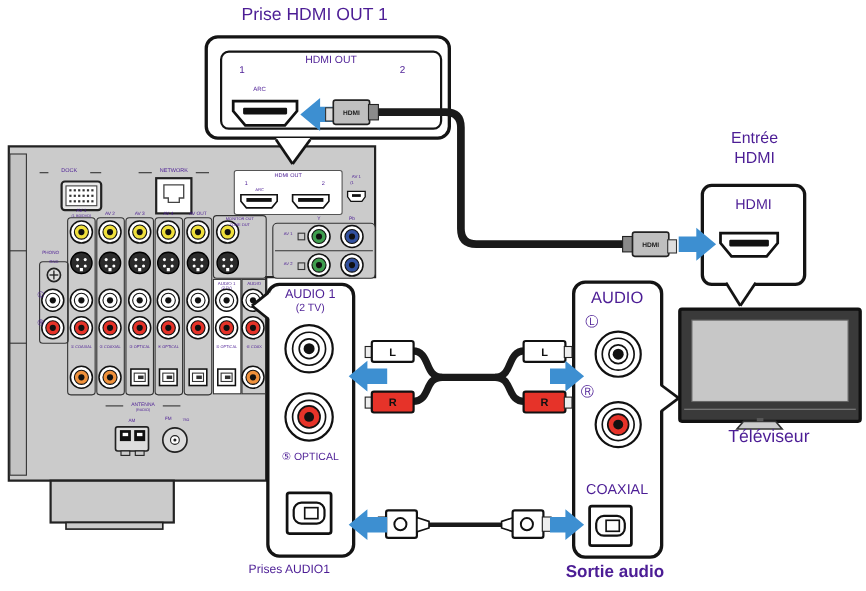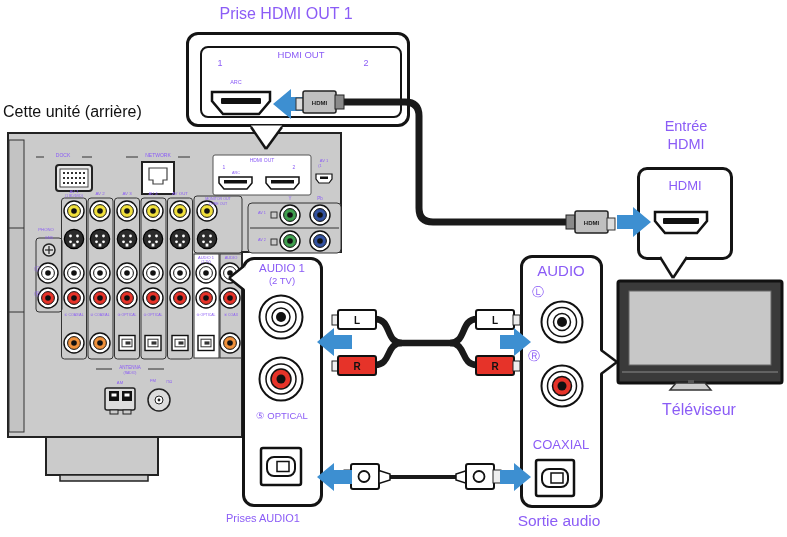--- a/index.html
+++ b/index.html
@@ -1,20 +1,20 @@
 <!DOCTYPE html>
 <html style="--c-arrow: #3D8FD1; --c-red: #E63329; --c-yellow: #F0E03C; --c-green: #3F9E4E; --c-blue: #32519F; --c-orange: #F0913B; --c-panel: #CBCBCB; --c-plug: #BFBFBF; --c-screen: #C7C7C7;"><head>
 <meta charset="utf-8">
 <style>
   html,body{margin:0;padding:0;background:#fff;}
   #canvas{position:relative;width:787px;height:537px;background:#fff;overflow:hidden;
           font-family:"Liberation Sans","DejaVu Sans",sans-serif;color:#111;}
   .abs{position:absolute;left:0;top:0;}
   svg{display:block;}
-  .t{position:absolute;transform:translateX(-50%);white-space:nowrap;color:#8b5cf6;line-height:1;text-align:center;}
+  .t{position:absolute;transform:translateX(-50%);white-space:nowrap;color:#4c1d95;line-height:1;text-align:center;}
   .tl{position:absolute;white-space:nowrap;color:#111;line-height:1;}
   .b{font-weight:normal;}
   .big{font-size:16px;}
   .cbox{position:absolute;background:#fff;border:3px solid #141414;border-radius:12px;box-sizing:border-box;}
   .cbox2{position:absolute;background:#fff;border:2px solid #141414;border-radius:8px;box-sizing:border-box;}
 </style>
 </head>
 <body>
 
 <div id="canvas">
@@ -400,20 +400,19 @@
         <rect x="466" y="464" width="28" height="25" rx="2" fill="#fff" stroke="#111" stroke-width="2"></rect>
         <circle cx="479" cy="476.5" r="5.5" fill="#fff" stroke="#111" stroke-width="1.8"></circle>
         <rect x="493" y="470" width="8" height="13" fill="#eee" stroke="#222" stroke-width="1"></rect>
       </g>
     </g>
     <polygon points="317,477 334,463 334,470 352,470 352,484 334,484 334,491" fill="var(--c-arrow,#3D8FD1)"></polygon>
     <polygon points="531,477 514,463 514,470 500,470 500,484 514,484 514,491" fill="var(--c-arrow,#3D8FD1)"></polygon>
   </svg>
 
   <div class="t big" style="left:286px;top:6px;">Prise HDMI OUT 1</div>
-  <div class="tl big" style="left:3px;top:104px;">Cette unité (arrière)</div>
   <div class="t" style="left:686px;top:119px;font-size:14.5px;">Entrée</div>
   <div class="t" style="left:686px;top:137px;font-size:14.5px;">HDMI</div>
-  <div class="t big" style="left:699px;top:390px;margin-top:12px;">Téléviseur</div>
+  <div class="t big" style="left:699px;top:390px;">Téléviseur</div>
   <div class="t" style="left:263px;top:513px;font-size:11px;">Prises AUDIO1</div>
-  <div class="t" style="left:559px;top:513px;font-size:15.5px;">Sortie audio</div>
+  <div class="t" style="left:559px;top:513px;font-size:15.5px;font-weight:bold;">Sortie audio</div>
 
 </div>
 
 </body></html>

